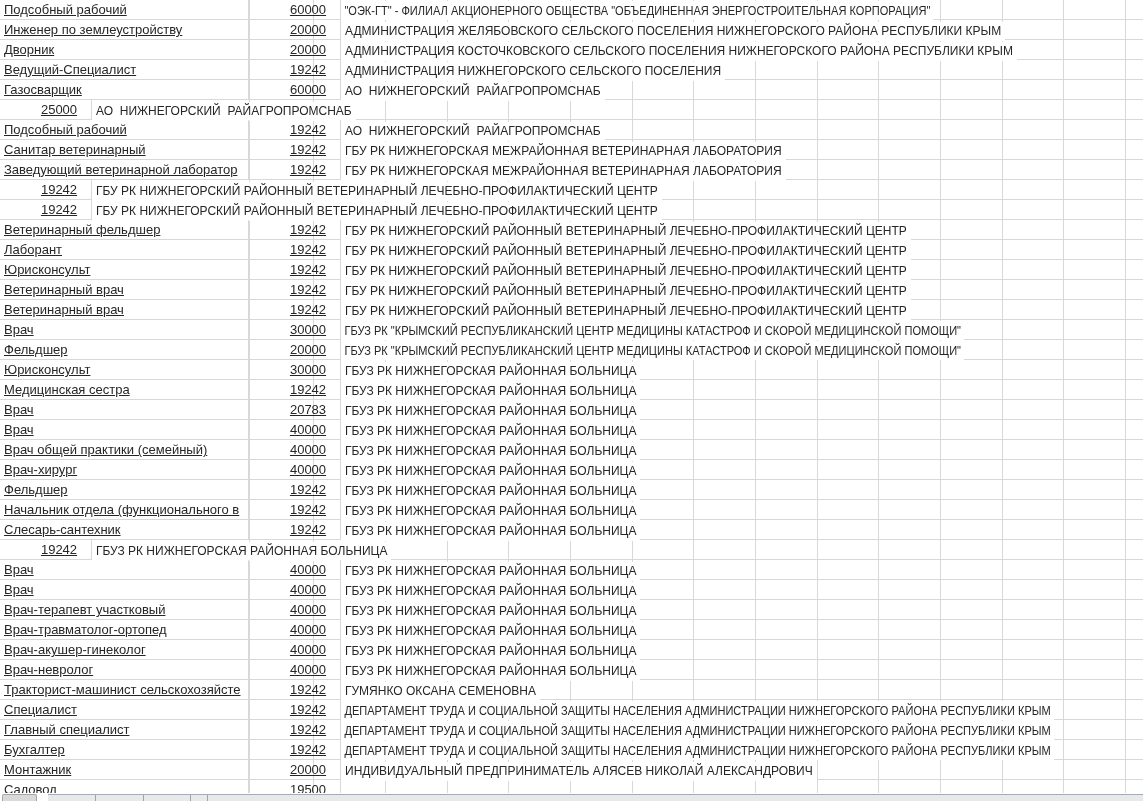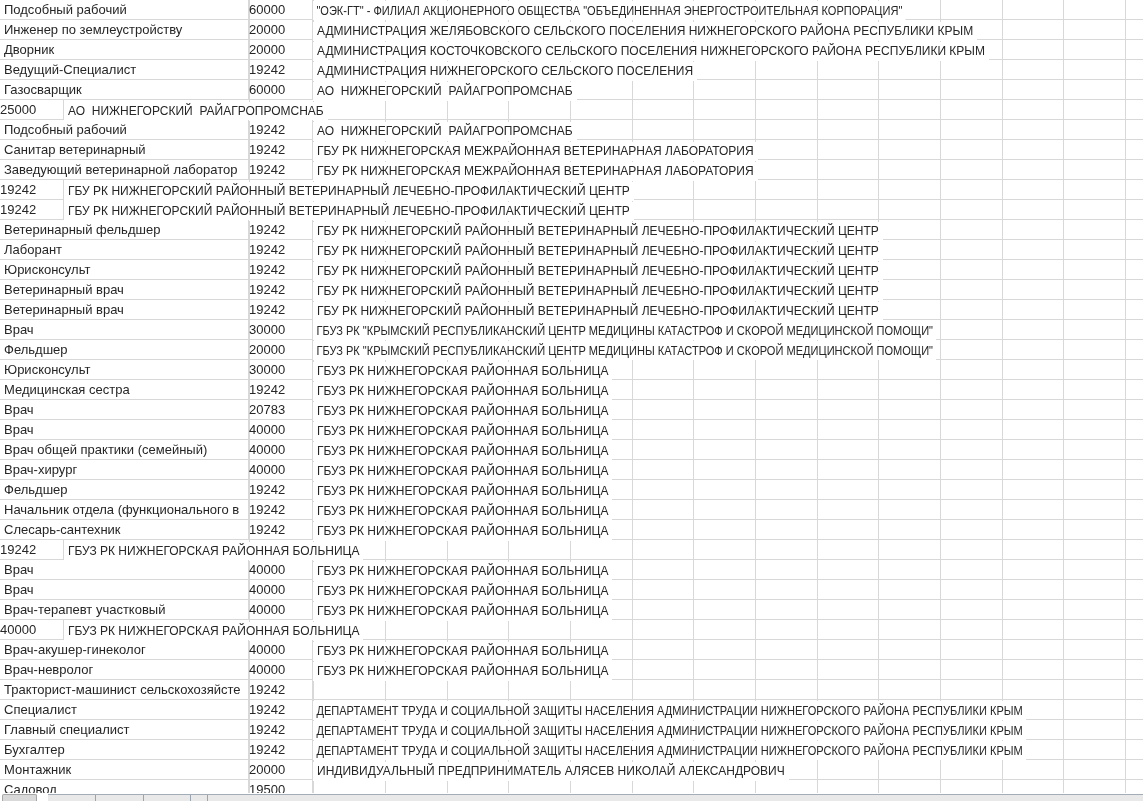--- a/index.html
+++ b/index.html
@@ -16,33 +16,33 @@
     font-family:"Liberation Sans", sans-serif;
     color:var(--text);
   }
   .sheet{
     position:relative;width:1143px;height:801px;background:var(--bg);overflow:hidden;
   }
   
   .vgrid{position:absolute;inset:0;z-index:0;}
   .vline{position:absolute;top:0;bottom:7px;width:1px;background:var(--grid);}
   
-  .rows{position:absolute;left:0;top:0;width:1143px;z-index:1;}
+  .rows{position:absolute;left:0;top:0;width:1143px;z-index:1;text-decoration:underline;}
   .row{
     position:relative;height:19px;border-bottom:1px solid var(--grid);
     display:flex;align-items:center;background:transparent;
   }
   .cell{height:19px;line-height:19px;overflow:hidden;white-space:pre;}
   .cell.a{
     width:249px;min-width:249px;padding-left:4px;box-sizing:border-box;
     font-size:13px;border-right:1px solid var(--grid);
   }
   .cell.b{
     width:64px;min-width:64px;padding-right:1px;box-sizing:border-box;
-    text-align:left;font-size:13px;border-right:1px solid var(--grid);
+    text-align:center;font-size:13px;border-right:1px solid var(--grid);margin-left:28px;
   }
   .cell.c{flex:1;overflow:visible;}
   .org{
     display:inline-block;height:19px;line-height:19px;
     background:var(--bg);padding:0 4px;font-size:12px;white-space:pre;
   }
   .org.condensed{
     font-size:13px;
     transform:scaleX(0.85);
     transform-origin:0 50%;
@@ -227,36 +227,38 @@
         <div class="cell a">Врач</div>
         <div class="cell b">40000</div>
         <div class="cell c"><span class="org">ГБУЗ РК НИЖНЕГОРСКАЯ РАЙОННАЯ БОЛЬНИЦА</span></div>
       </div>
       <div class="row">
         <div class="cell a">Врач-терапевт участковый</div>
         <div class="cell b">40000</div>
         <div class="cell c"><span class="org">ГБУЗ РК НИЖНЕГОРСКАЯ РАЙОННАЯ БОЛЬНИЦА</span></div>
       </div>
       <div class="row">
+        <div class="cell a">Врач-травматолог-ортопед</div>
         <div class="cell b">40000</div>
         <div class="cell c"><span class="org">ГБУЗ РК НИЖНЕГОРСКАЯ РАЙОННАЯ БОЛЬНИЦА</span></div>
       </div>
       <div class="row">
         <div class="cell a">Врач-акушер-гинеколог</div>
         <div class="cell b">40000</div>
         <div class="cell c"><span class="org">ГБУЗ РК НИЖНЕГОРСКАЯ РАЙОННАЯ БОЛЬНИЦА</span></div>
       </div>
       <div class="row">
         <div class="cell a">Врач-невролог</div>
         <div class="cell b">40000</div>
         <div class="cell c"><span class="org">ГБУЗ РК НИЖНЕГОРСКАЯ РАЙОННАЯ БОЛЬНИЦА</span></div>
       </div>
       <div class="row">
         <div class="cell a">Тракторист-машинист сельскохозяйсте</div>
         <div class="cell b">19242</div>
+        <div class="cell c"><span class="org">ГУМЯНКО ОКСАНА СЕМЕНОВНА</span></div>
       </div>
       <div class="row">
         <div class="cell a">Специалист</div>
         <div class="cell b">19242</div>
         <div class="cell c"><span class="org condensed">ДЕПАРТАМЕНТ ТРУДА И СОЦИАЛЬНОЙ ЗАЩИТЫ НАСЕЛЕНИЯ АДМИНИСТРАЦИИ НИЖНЕГОРСКОГО РАЙОНА РЕСПУБЛИКИ КРЫМ</span></div>
       </div>
       <div class="row">
         <div class="cell a">Главный специалист</div>
         <div class="cell b">19242</div>
         <div class="cell c"><span class="org condensed">ДЕПАРТАМЕНТ ТРУДА И СОЦИАЛЬНОЙ ЗАЩИТЫ НАСЕЛЕНИЯ АДМИНИСТРАЦИИ НИЖНЕГОРСКОГО РАЙОНА РЕСПУБЛИКИ КРЫМ</span></div>

